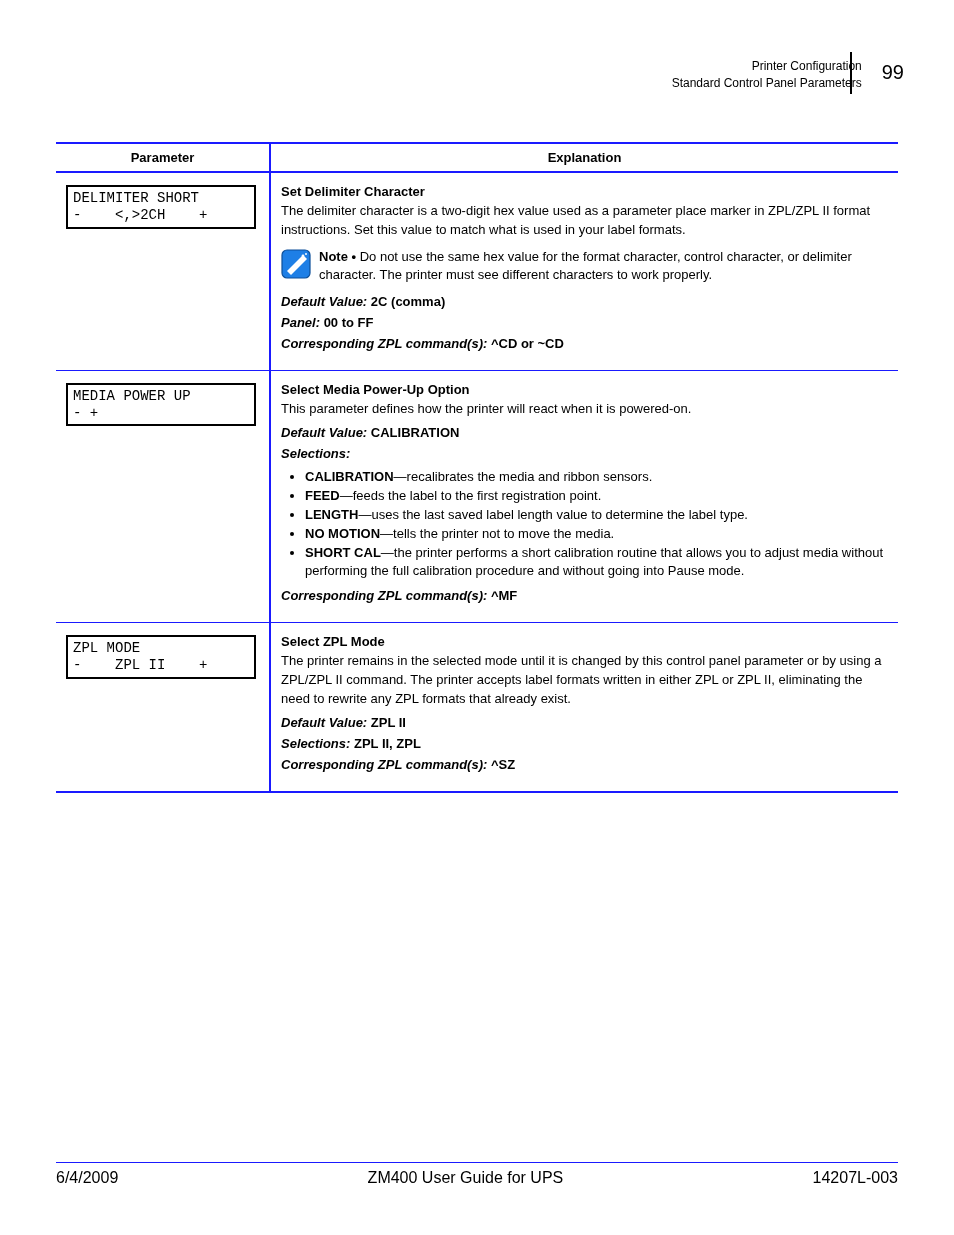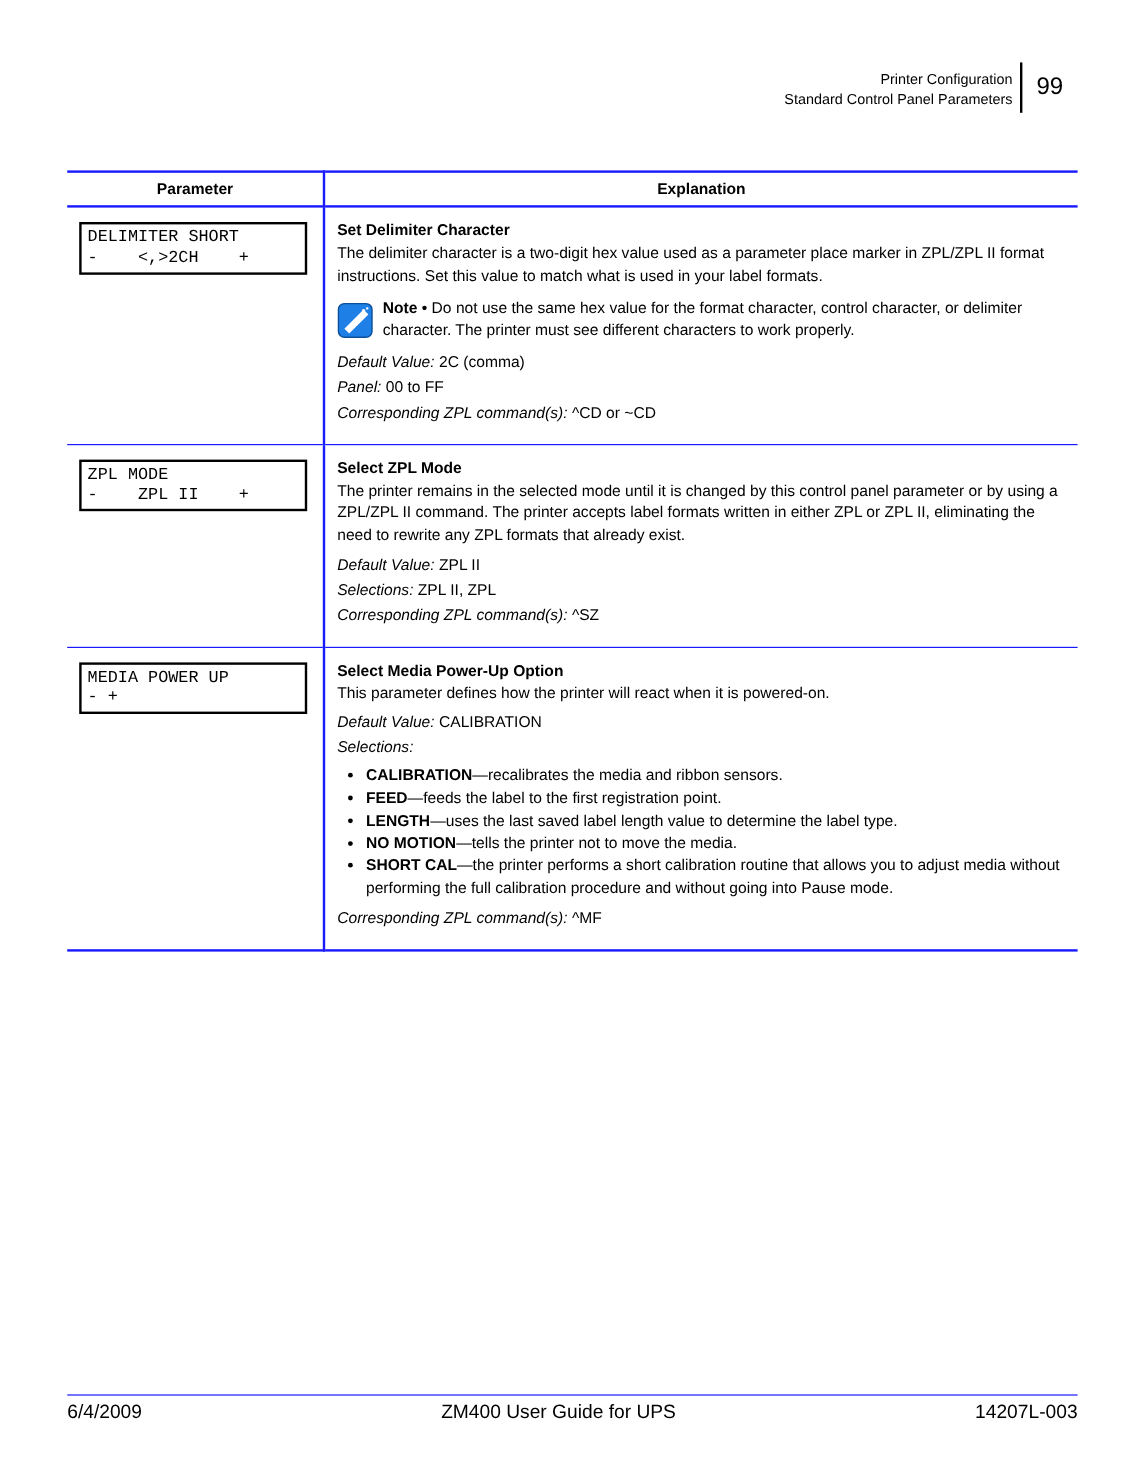--- a/index.html
+++ b/index.html
@@ -13,21 +13,21 @@
     background: #fff;
   }
   .page {
     padding: 60px 56px 40px 56px;
     height: 100%;
     position: relative;
   }
   .hdr {
     position: absolute;
     top: 58px;
-    right: 68px;
+    right: 50px;
     text-align: right;
     font-size: 12px;
     line-height: 1.4;
   }
   .hdr .sec { display: block; }
   .hdr .sub { display: block; }
   .hdr .pg  { display: inline-block; font-size: 20px; margin-left: 10px; vertical-align: top;}
   .hdr-row { display:flex; justify-content:flex-end; align-items:flex-start; gap:10px;}
   .hdr-txt { text-align:right; }
   .vbar {
@@ -81,31 +81,31 @@
     padding: 3px 5px 3px 5px;
     font-family: "Courier New", monospace;
     font-size: 14px;
     line-height: 1.2;
     white-space: pre;
     margin: 2px 0 0 0;
   }
   .desc b.title { font-weight: bold; }
   .note-row {
     display: flex;
-    align-items: center;
+    align-items: flex-start;
     gap: 8px;
     margin: 8px 0;
   }
   .note-icon {
     flex: 0 0 auto;
     margin-top: 1px;
   }
   .note-icon svg { display:block; }
   .note-text { flex: 1; }
-  .kv { margin-top: 6px; }
+  .kv { margin-top: 6px; font-weight: bold; }
   .kv .line { margin-top: 2px; }
   .kv .line em { font-style: italic; }
   .footer {
     position: absolute;
     bottom: 48px;
     left: 56px;
     right: 56px;
     border-top: 1px solid #1a1aff;
     padding-top: 6px;
     font-size: 16px;
@@ -162,36 +162,20 @@
             <div class="kv">
               <div class="line"><em>Default Value: </em><span>2C (comma)</span></div>
               <div class="line"><em>Panel: </em><span>00 to FF</span></div>
               <div class="line"><em>Corresponding ZPL command(s):</em><span> ^CD or ~CD</span></div>
             </div>
           </td>
         </tr>
 
         <tr>
           <td class="col-left">
-            <div class="lcd"><span>ZPL MODE</span>
-<span>-    ZPL II    +</span></div>
-          </td>
-          <td class="desc">
-            <div><b class="title">Select ZPL Mode</b></div>
-            <div>The printer remains in the selected mode until it is changed by this control panel parameter or by using a ZPL/ZPL II command. The printer accepts label formats written in either ZPL or ZPL II, eliminating the need to rewrite any ZPL formats that already exist.</div>
-            <div class="kv">
-              <div class="line"><em>Default Value: </em><span>ZPL II</span></div>
-              <div class="line"><em>Selections: </em><span>ZPL II, ZPL</span></div>
-              <div class="line"><em>Corresponding ZPL command(s):</em><span> ^SZ</span></div>
-            </div>
-          </td>
-        </tr>
-
-        <tr>
-          <td class="col-left">
             <div class="lcd"><span>MEDIA POWER UP</span>
 <span>- +</span></div>
           </td>
           <td class="desc">
             <div><b class="title">Select Media Power-Up Option</b></div>
             <div>This parameter defines how the printer will react when it is powered-on.</div>
             <div class="kv">
               <div class="line"><em>Default Value: </em><span>CALIBRATION</span></div>
               <div class="line"><em>Selections:</em></div>
             </div>
@@ -201,20 +185,36 @@
               <li><b>LENGTH</b><span>—uses the last saved label length value to determine the label type.</span></li>
               <li><b>NO MOTION</b><span>—tells the printer not to move the media.</span></li>
               <li><b>SHORT CAL</b><span>—the printer performs a short calibration routine that allows you to adjust media without performing the full calibration procedure and without going into Pause mode.</span></li>
             </ul>
             <div class="kv">
               <div class="line"><em>Corresponding ZPL command(s):</em><span> ^MF</span></div>
             </div>
           </td>
         </tr>
 
+        <tr>
+          <td class="col-left">
+            <div class="lcd"><span>ZPL MODE</span>
+<span>-    ZPL II    +</span></div>
+          </td>
+          <td class="desc">
+            <div><b class="title">Select ZPL Mode</b></div>
+            <div>The printer remains in the selected mode until it is changed by this control panel parameter or by using a ZPL/ZPL II command. The printer accepts label formats written in either ZPL or ZPL II, eliminating the need to rewrite any ZPL formats that already exist.</div>
+            <div class="kv">
+              <div class="line"><em>Default Value: </em><span>ZPL II</span></div>
+              <div class="line"><em>Selections: </em><span>ZPL II, ZPL</span></div>
+              <div class="line"><em>Corresponding ZPL command(s):</em><span> ^SZ</span></div>
+            </div>
+          </td>
+        </tr>
+
       </tbody>
     </table>
   </div>
 
   <div class="footer">
     <span>6/4/2009</span>
     <span>ZM400 User Guide for UPS</span>
     <span>14207L-003</span>
   </div>
 </div>

